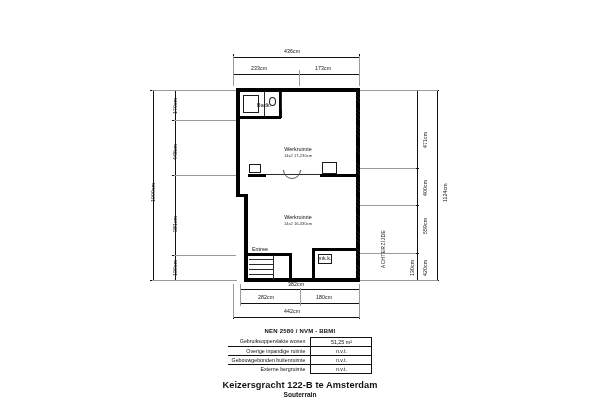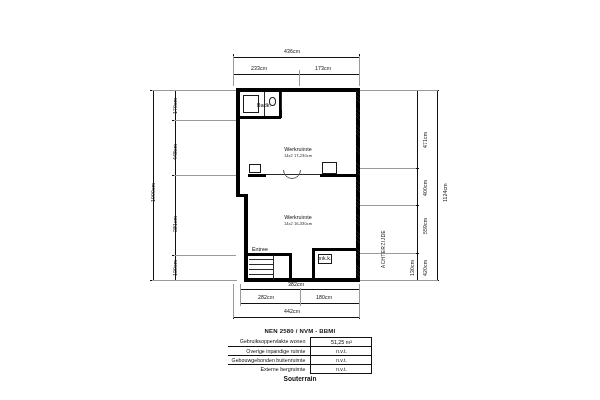--- a/index.html
+++ b/index.html
@@ -321,17 +321,18 @@
           <td class="k">Gebouwgebonden buitenruimte</td>
           <td class="v">n.v.t.</td>
         </tr>
         <tr>
           <td class="k">Externe bergruimte</td>
           <td class="v">n.v.t.</td>
         </tr>
       </tbody>
     </table>
 
+    <div id="address">Keizersgracht 122-B te Amsterdam</div>
     <div id="floorname">Souterrain</div>
 
   </div>
 
 </div>
 
 </body></html>

